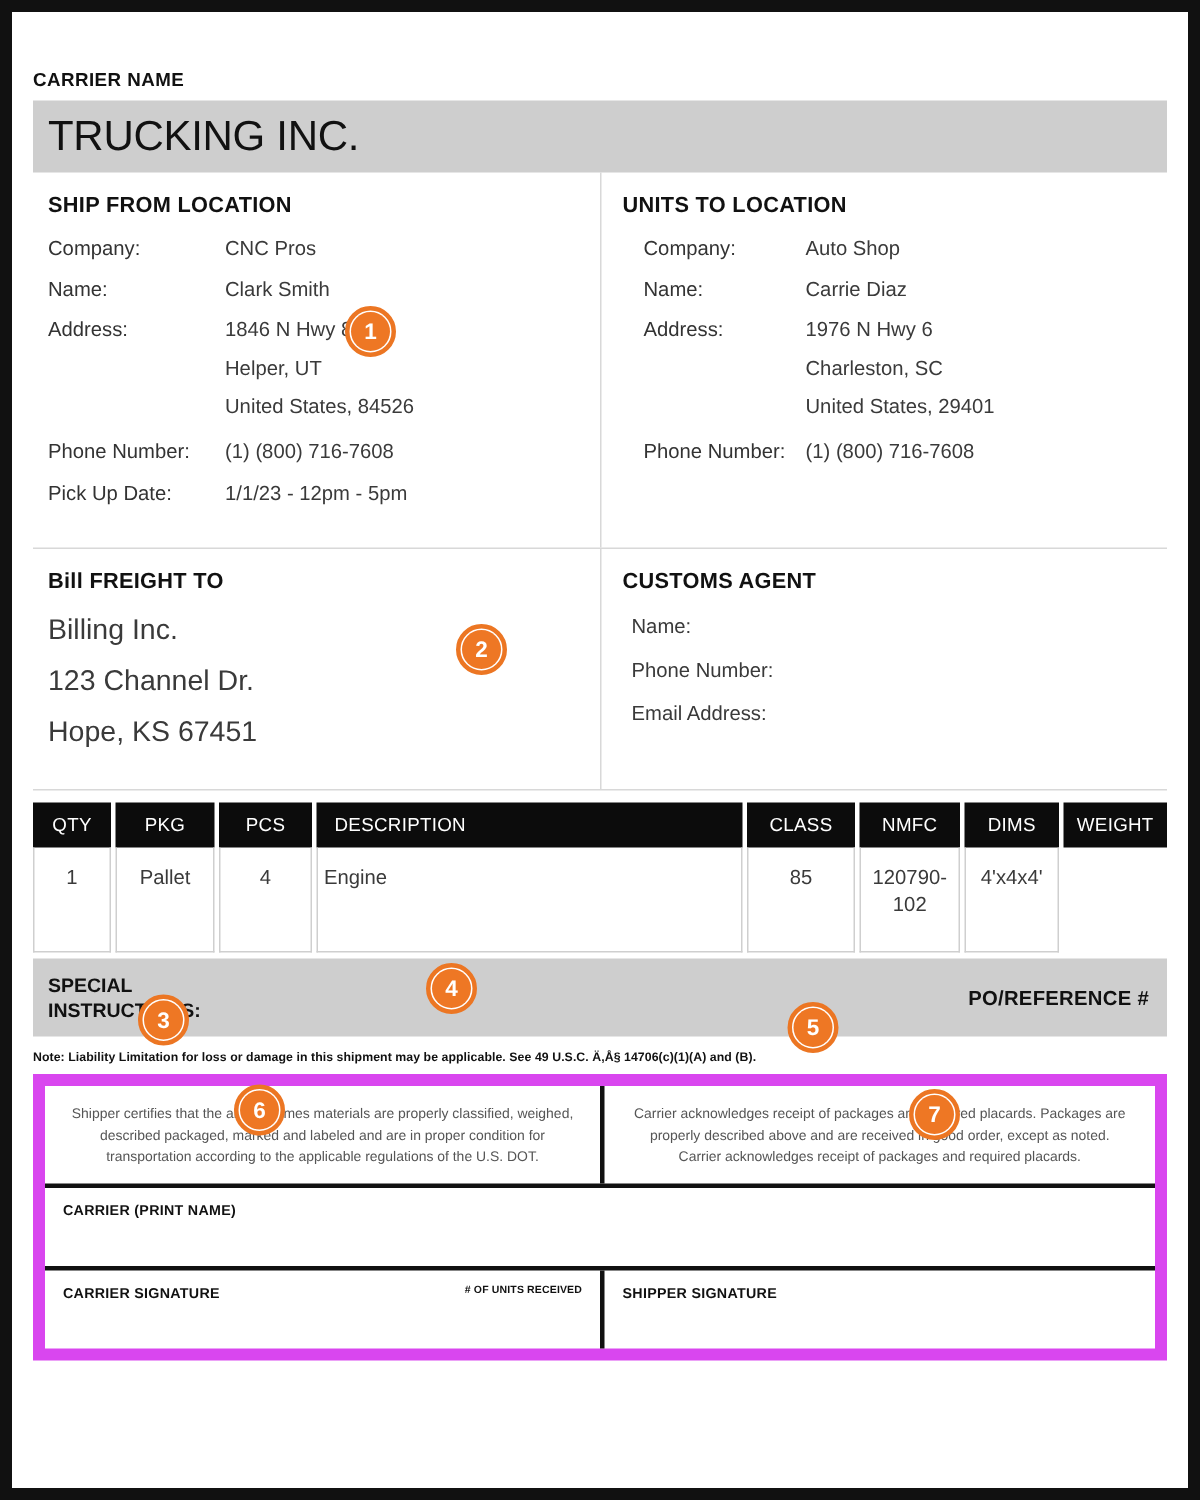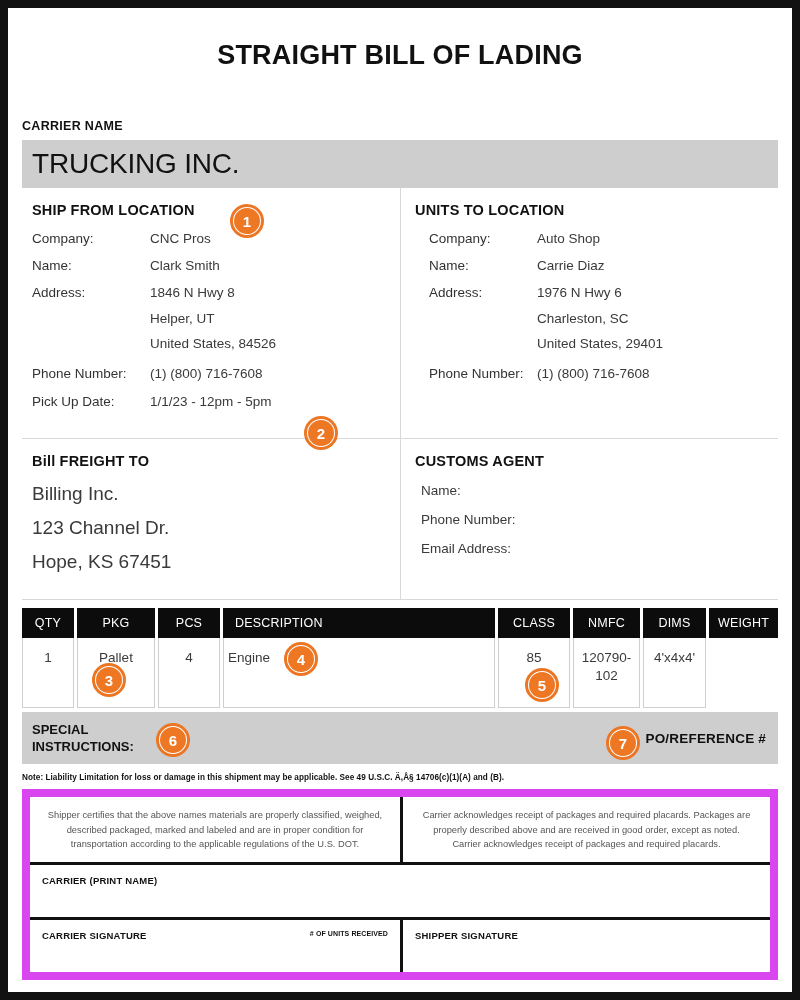--- a/index.html
+++ b/index.html
@@ -154,21 +154,21 @@
     font-size: 13.5px;
     color: #3a3a3a;
     display: flex;
     justify-content: center;
     padding-top: 11px;
     text-align: center;
     line-height: 1.35;
   }
   .gb.left { justify-content: flex-start; text-align: left; padding-left: 4px; }
   .w-qty  { width: 52px; }
-  .w-pkg  { width: 78px; }
+  .w-pkg  { width: 66px; }
   .w-pcs  { width: 62px; }
   .w-desc { flex: 1 1 auto; }
   .w-class{ width: 72px; }
   .w-nmfc { width: 67px; }
   .w-dims { width: 63px; }
   .w-wt   { width: 69px; }
 
   
   .si-band {
     position: relative;
@@ -269,21 +269,20 @@
   .c5 { left: 517px; top: 660px; }
   .c6 { left: 148px; top: 715px; }
   .c7 { left: 598px; top: 718px; }
 </style>
 </head>
 <body>
 
 <div class="page">
   <div class="inner">
 
-    <div class="doc-title">STRAIGHT BILL OF LADING</div>
 
     <div class="carrier-label">CARRIER NAME</div>
     <div class="carrier-band">
       <span class="carrier-name">TRUCKING INC.</span>
     </div>
 
     <div class="loc-wrap">
       <div class="loc-col left">
         <div class="sec-head">SHIP FROM LOCATION</div>
 

